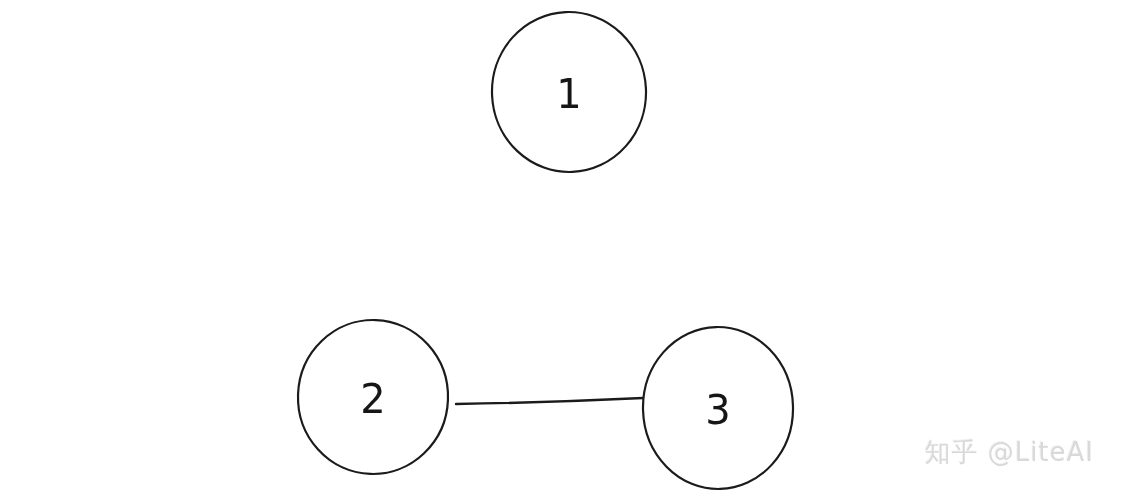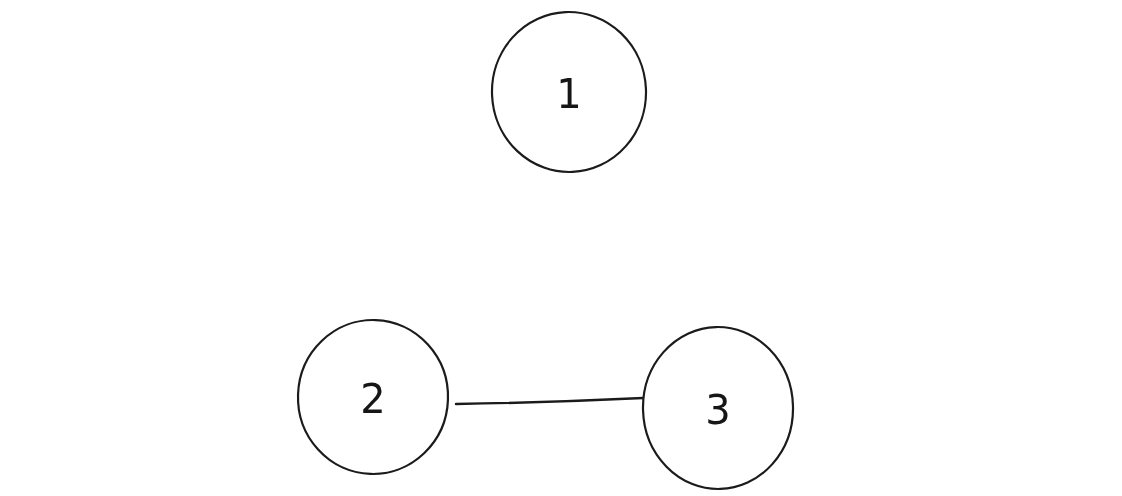--- a/index.html
+++ b/index.html
@@ -44,13 +44,14 @@
 <div class="canvas">
   <svg class="graph" id="graph-svg" width="1122" height="496" viewBox="0 0 1122 496">
       <path d="M 456 404 Q 549.5 402.5 643 398" fill="none" stroke="#1b1b1b" stroke-width="2.4" stroke-linecap="round"></path>
       <ellipse cx="569" cy="92" rx="77" ry="80" fill="#ffffff" stroke="#1b1b1b" stroke-width="2.2" transform="rotate(-2.5 569 92)"></ellipse>
       <text x="569" y="94" text-anchor="middle" dominant-baseline="central" class="node-label">1</text>
       <ellipse cx="373" cy="397" rx="75" ry="77" fill="#ffffff" stroke="#1b1b1b" stroke-width="2.2" transform="rotate(2 373 397)"></ellipse>
       <text x="373" y="399" text-anchor="middle" dominant-baseline="central" class="node-label">2</text>
       <ellipse cx="718" cy="408" rx="75" ry="81" fill="#ffffff" stroke="#1b1b1b" stroke-width="2.2" transform="rotate(-1.5 718 408)"></ellipse>
       <text x="718" y="410" text-anchor="middle" dominant-baseline="central" class="node-label">3</text>
     </svg>
+  <div class="watermark">知乎 @LiteAI</div>
 </div>
 
 </body></html>

